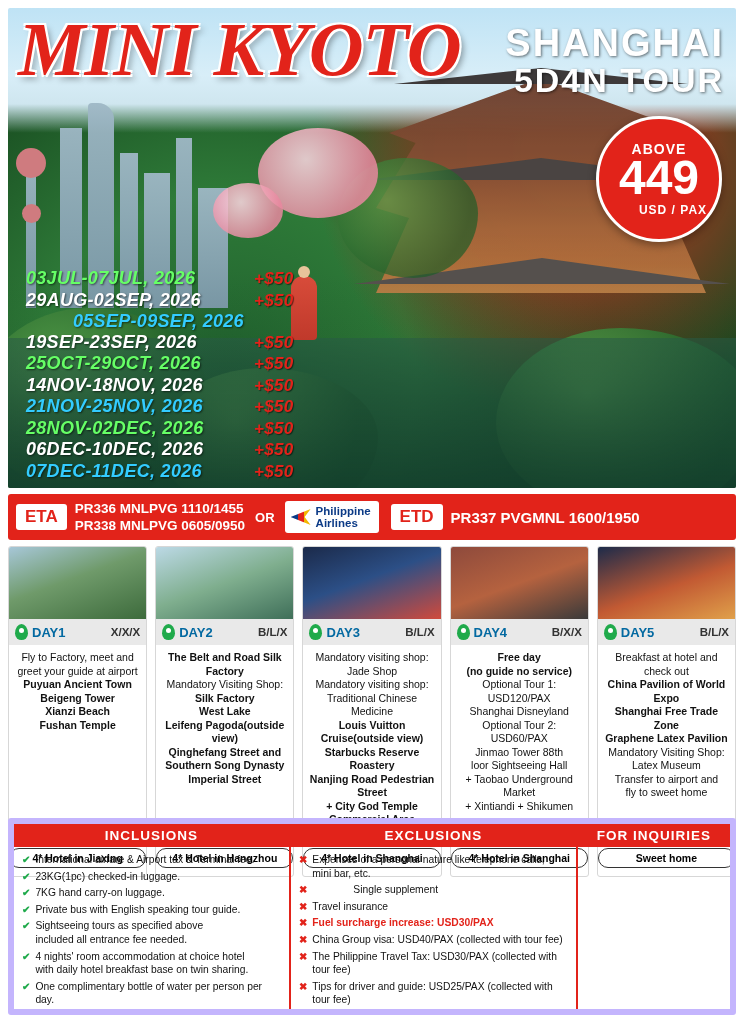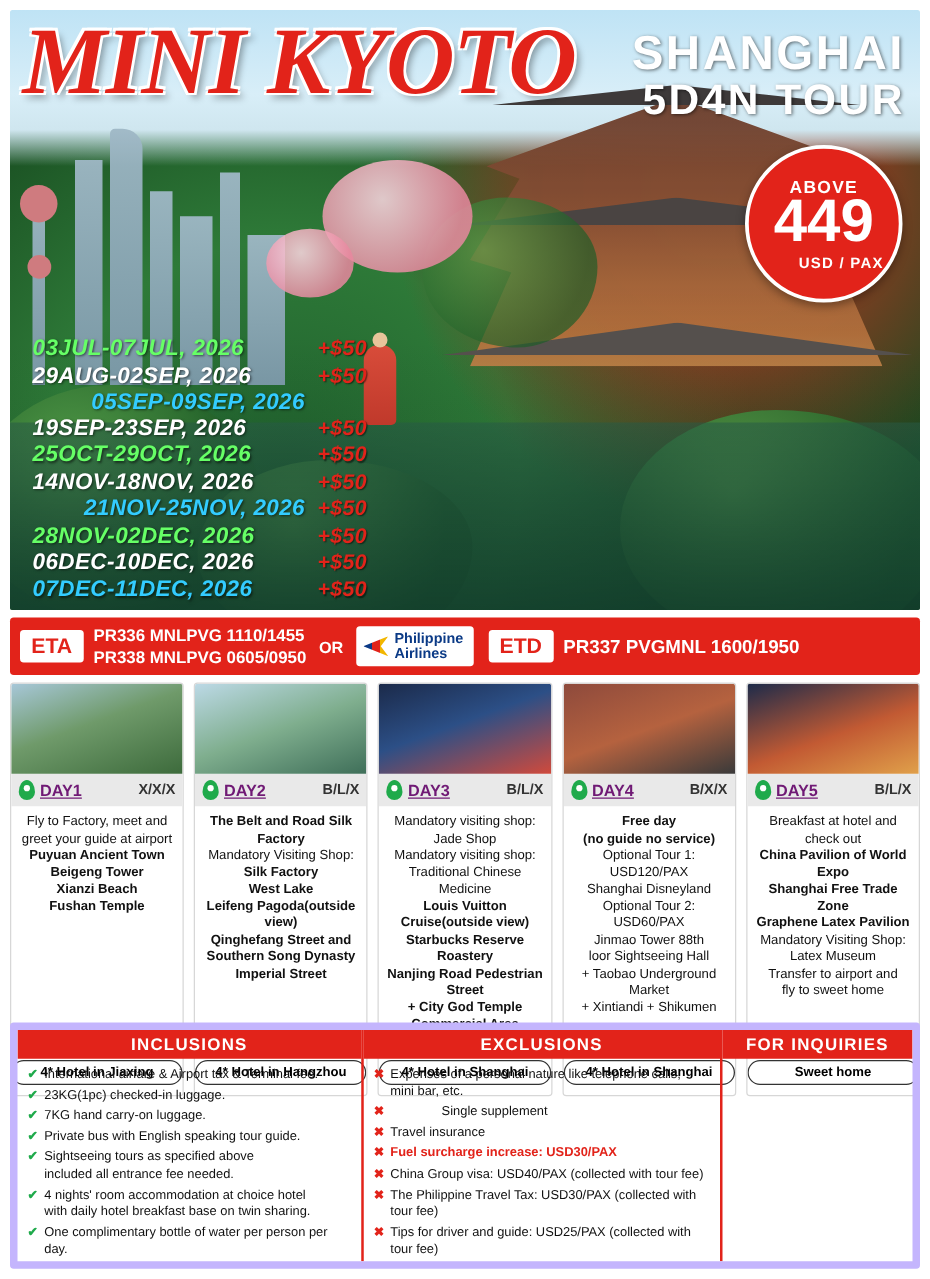--- a/index.html
+++ b/index.html
@@ -139,21 +139,21 @@
   .day-photo { height:72px; position:relative; }
   .p1 { background: linear-gradient(160deg,#a7c7d8 0%, #6f9a6a 45%, #3d6b3c 100%); }
   .p2 { background: linear-gradient(160deg,#bcd9e6 0%, #7fae8e 50%, #3f6f59 100%); }
   .p3 { background: linear-gradient(160deg,#1b2a4a 0%, #2c4f86 45%, #d04a3c 100%); }
   .p4 { background: linear-gradient(160deg,#8e4a3c 0%, #b5623f 50%, #3a3a3a 100%); }
   .p5 { background: linear-gradient(160deg,#1d2b4a 0%, #c25a33 55%, #e0a04a 100%); }
   .day-head {
     height:26px; background:#e9e9e9; display:flex; align-items:center;
     justify-content:space-between; padding:0 6px;
   }
-  .day-label { display:flex; align-items:center; gap:4px; font-weight:bold; font-size:13px; color:#701a75;text-decoration:underline; }
+  .day-label { display:flex; align-items:center; gap:4px; font-weight:bold; font-size:13px; color:#0369a1; }
   .pin {
     width:13px; height:16px; background:#1faa4b;
     border-radius:50% 50% 50% 50%/60% 60% 40% 40%;
     position:relative;
   }
   .pin::after{ content:""; position:absolute; left:4px; top:4px; width:5px; height:5px; background:#fff; border-radius:50%; }
   .meal { font-size:11.5px; font-weight:bold; color:#333; }
   .day-body {
     flex:1; padding:6px 6px 4px; font-size:10.5px; line-height:13.5px;
     text-align:center; color:#111;
@@ -251,21 +251,21 @@
       </div>
       <div class="date-row">
         <span class="d" style="color: rgb(102, 255, 102);">25OCT-29OCT, 2026</span>
         <span class="s">+$50</span>
       </div>
       <div class="date-row">
         <span class="d" style="color: rgb(255, 255, 255);">14NOV-18NOV, 2026</span>
         <span class="s">+$50</span>
       </div>
       <div class="date-row">
-        <span class="d" style="color: rgb(51, 204, 255); text-align: right;">21NOV-25NOV, 2026</span>
+        <span class="d" style="color: rgb(51, 204, 255);">21NOV-25NOV, 2026</span>
         <span class="s">+$50</span>
       </div>
       <div class="date-row">
         <span class="d" style="color: rgb(102, 255, 102);">28NOV-02DEC, 2026</span>
         <span class="s">+$50</span>
       </div>
       <div class="date-row">
         <span class="d" style="color: rgb(255, 255, 255);">06DEC-10DEC, 2026</span>
         <span class="s">+$50</span>
       </div>

